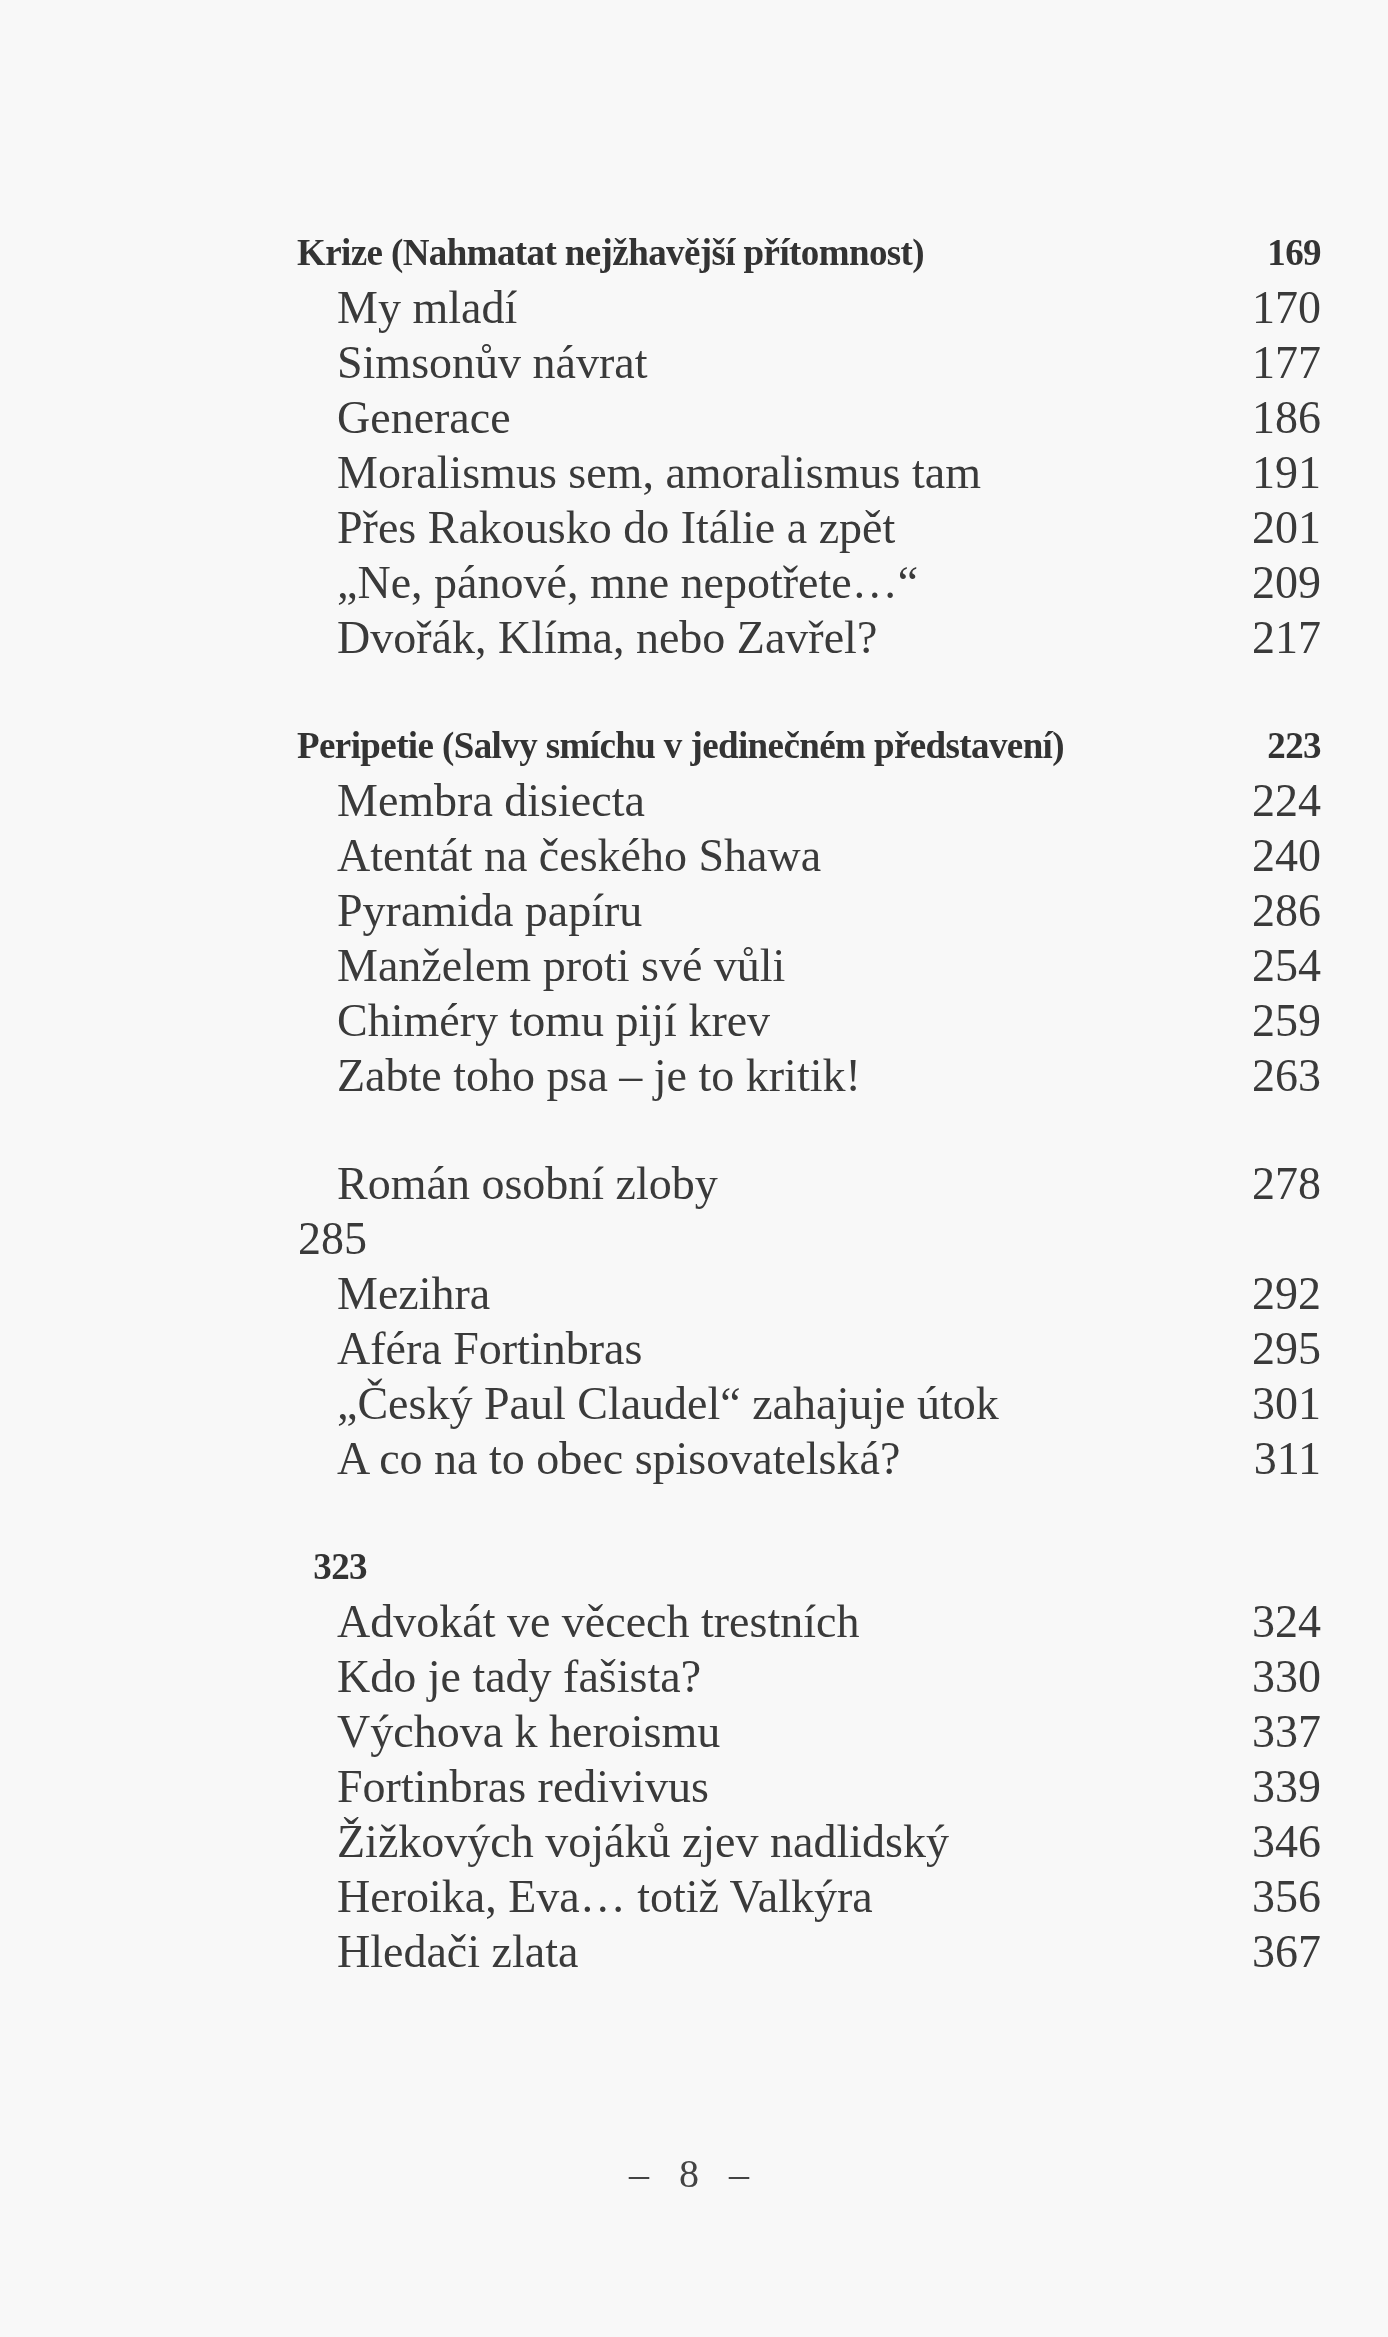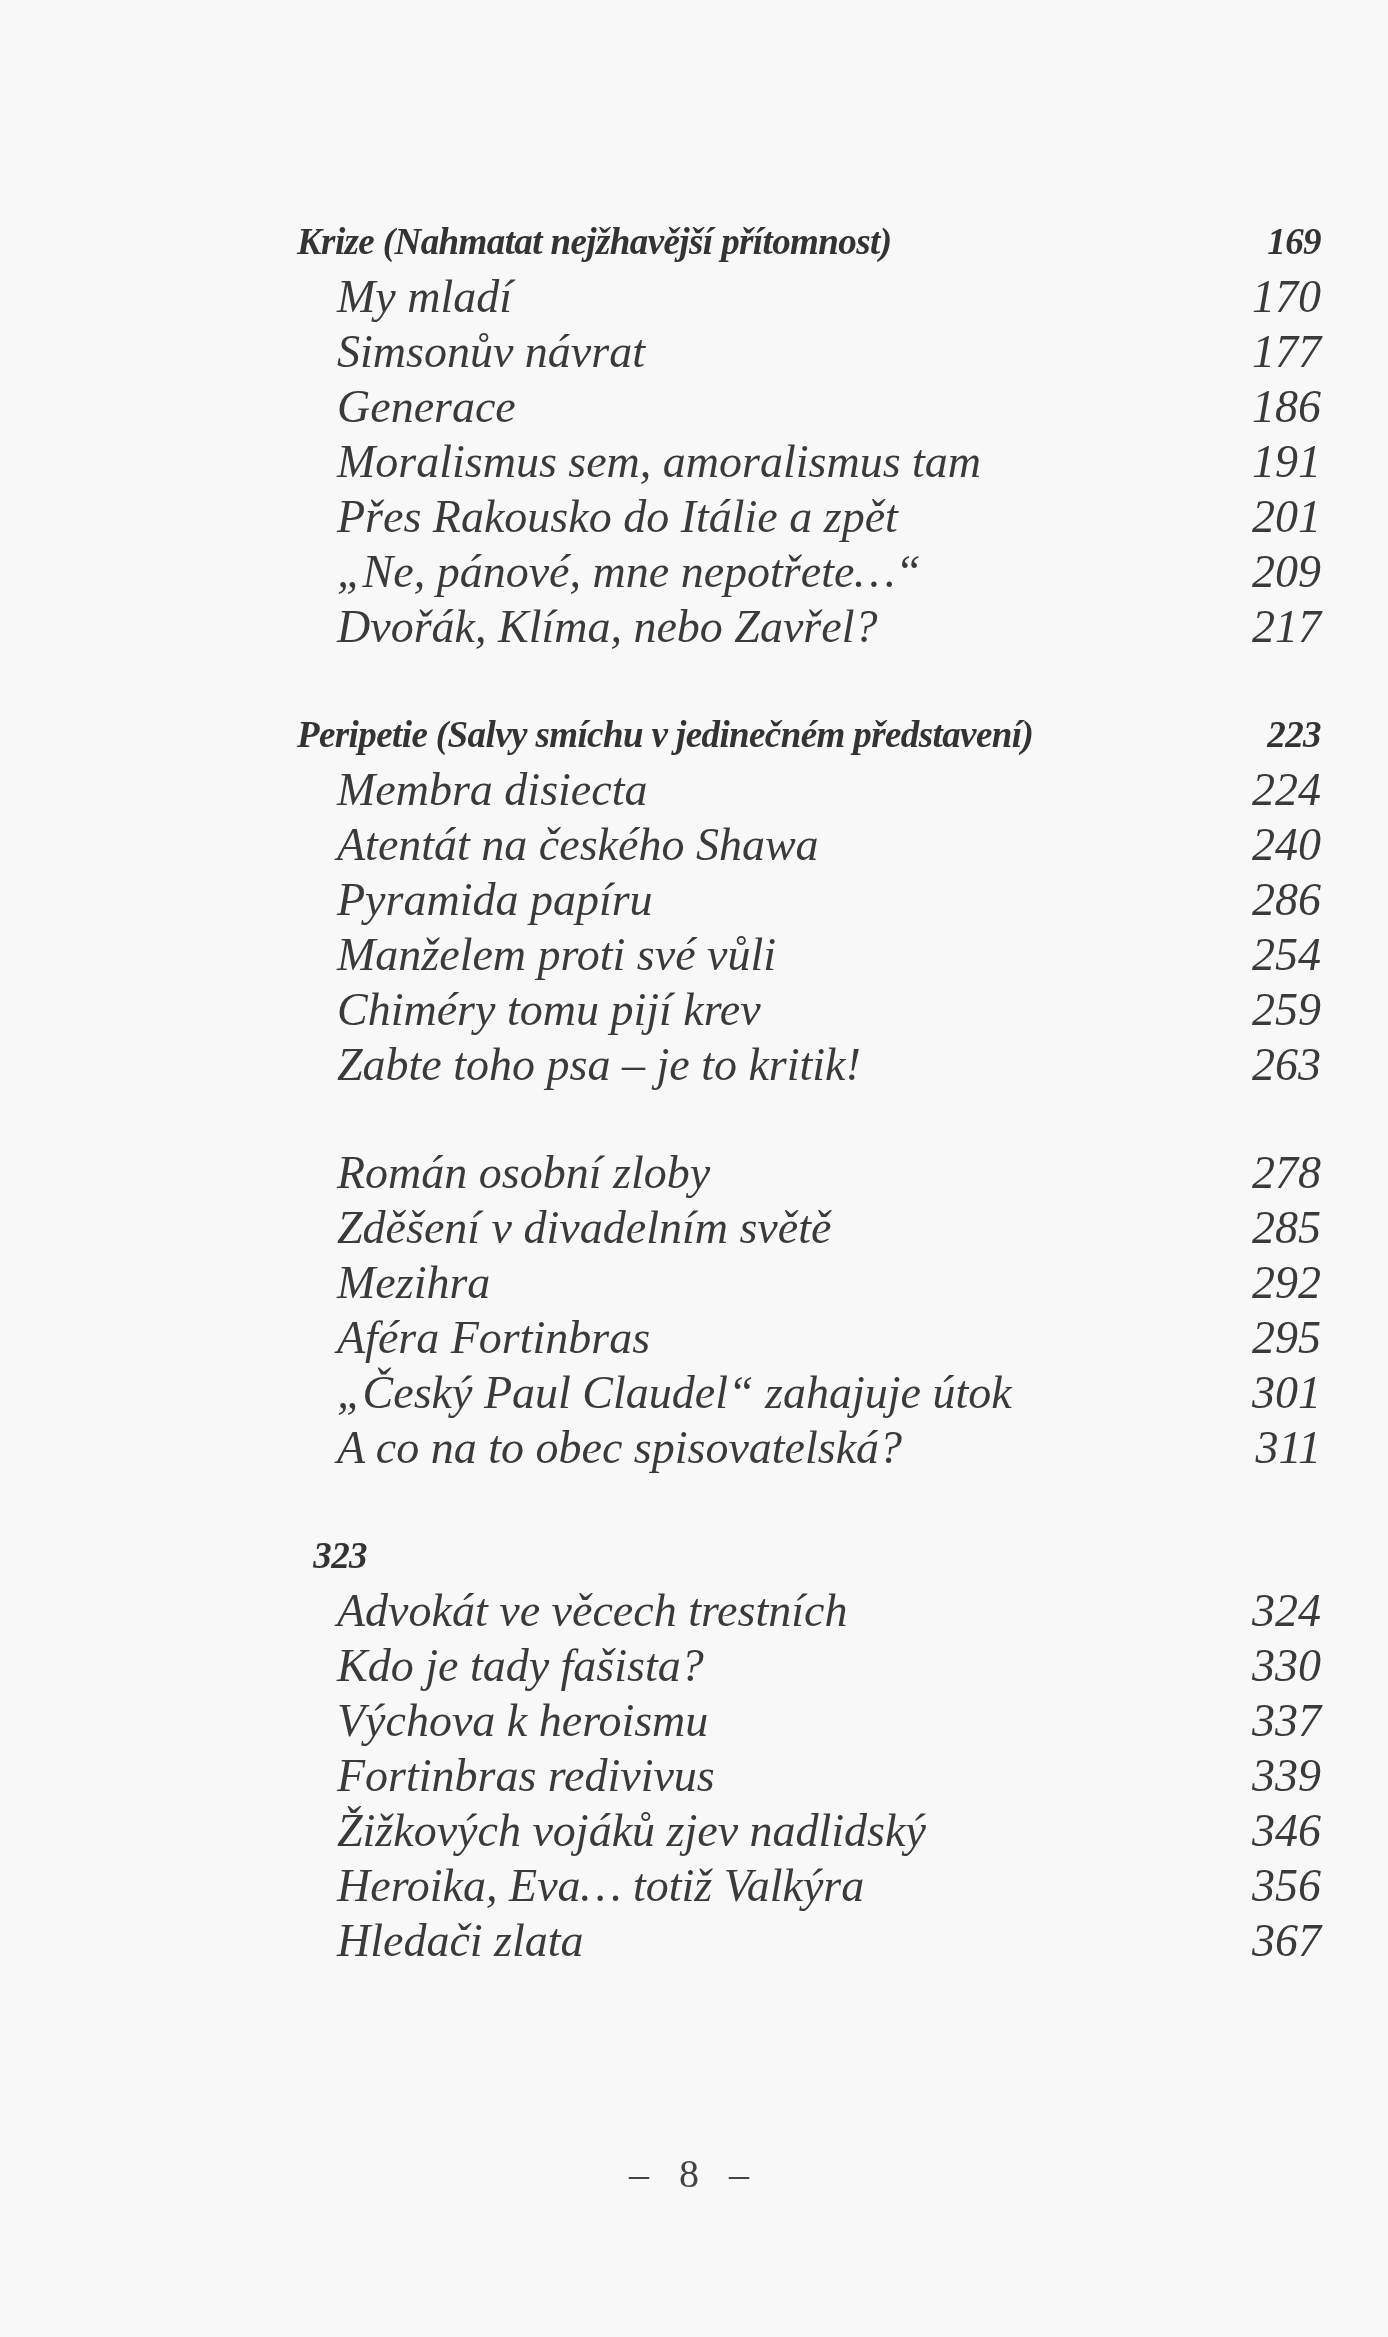--- a/index.html
+++ b/index.html
@@ -7,23 +7,22 @@
     width: 1388px; height: 2337px;
     background: #f8f8f8;
     position: relative;
     overflow: hidden;
     font-family: "Liberation Serif", "DejaVu Serif", serif;
     color: #3a3a3a;
   }
   .toc {
     position: absolute;
     left: 297px;
-    top: 214px;
+    top: 225px;
     width: 1024px;
-    font-style: italic;
   }
   .section { margin-bottom: 53px; }
   .row {
     display: flex;
     justify-content: space-between;
     align-items: baseline;
     height: 55px;
     line-height: 55px;
     font-size: 46px;
   }
@@ -115,21 +114,20 @@
         <span class="page-num">263</span>
       </div>
   </div>
 
   <div class="section">
     <div class="row item">
         <span class="title">Román osobní zloby</span>
         <span class="page-num">278</span>
       </div>
     <div class="row item">
-        <span class="title">Zděšení v divadelním světě</span>
         <span class="page-num">285</span>
       </div>
     <div class="row item">
         <span class="title">Mezihra</span>
         <span class="page-num">292</span>
       </div>
     <div class="row item">
         <span class="title">Aféra Fortinbras</span>
         <span class="page-num">295</span>
       </div>

